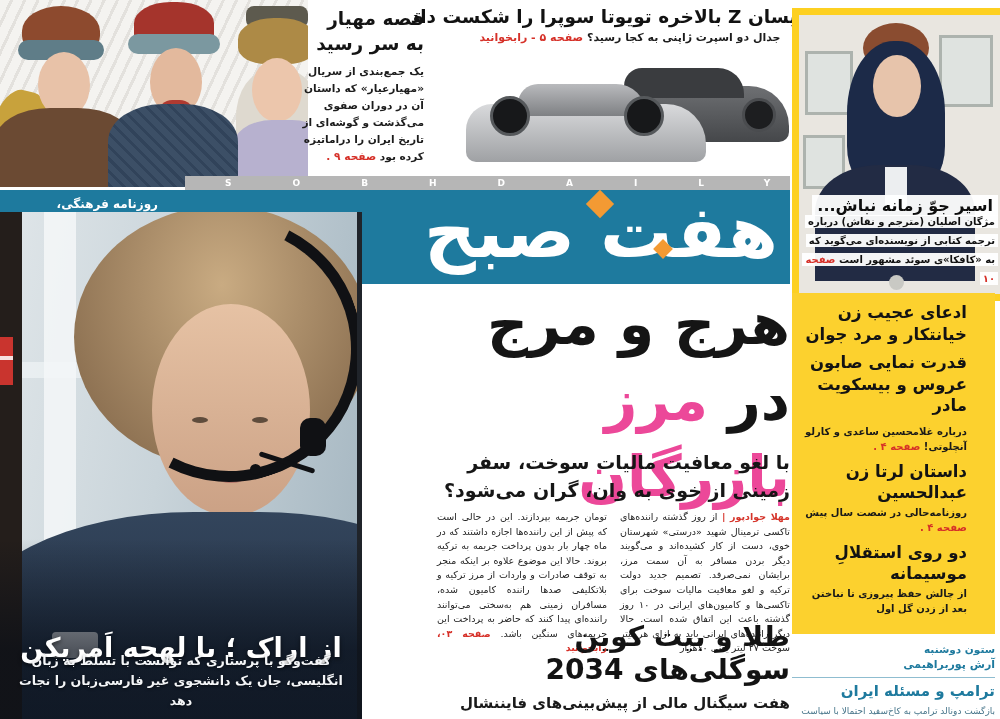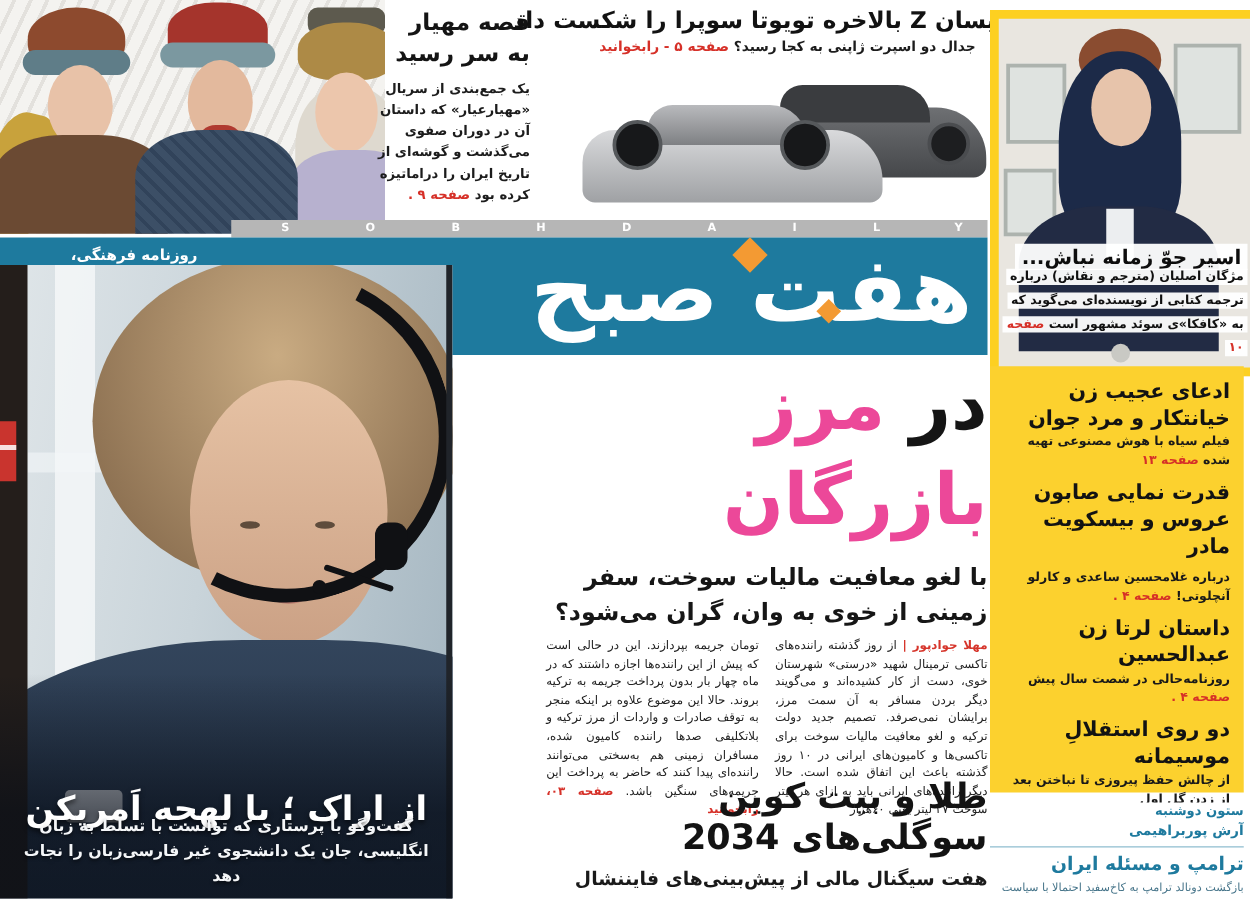--- a/index.html
+++ b/index.html
@@ -116,21 +116,21 @@
   .fg-scarf{position:absolute;left:48px;top:26px;width:98px;height:150px;border-radius:48% 48% 30% 30%;background:#1c2a48;}
   .fg-face{position:absolute;left:74px;top:40px;width:48px;height:62px;border-radius:50%;background:#e7c4ab;}
   .fg-blazer{position:absolute;left:16px;top:150px;width:160px;height:116px;border-radius:40% 40% 0 0;background:#222b44;}
   .fg-shirt{position:absolute;left:86px;top:152px;width:22px;height:44px;background:#eceef0;}
   .stamp{position:absolute;left:90px;bottom:4px;width:15px;height:15px;border-radius:50%;background:#c9c9c4;}
   .feat-title{position:absolute;right:4px;bottom:78px;font-size:16px;font-weight:800;color:#0e0e0e;
     background:rgba(255,255,255,.95);padding:1px 5px;}
   .feat-body{position:absolute;right:4px;left:4px;bottom:6px;font-size:10px;font-weight:700;
     color:#101010;line-height:19px;text-align:right;}
   .wbg{background:rgba(255,255,255,.95);padding:1px 3px;-webkit-box-decoration-break:clone;box-decoration-break:clone;}
-  .ylist{left:792px;top:293px;width:203px;height:341px;background:#fcd12e;padding:9px 11px 0 8px;box-sizing:border-box;}
+  .ylist{left:792px;top:293px;width:203px;height:341px;background:#fcd12e;padding:9px 28px 0 8px;box-sizing:border-box;}
   .sb-item{margin-bottom:7px;}
   .sb-title{font-size:16.5px;font-weight:800;color:#131313;line-height:21.5px;text-align:right;}
   .sb-sub{font-size:10px;font-weight:700;color:#191919;line-height:15px;text-align:right;margin-top:1px;}
   .colbox{left:792px;top:642px;width:203px;height:77px;background:#fff;text-align:right;}
   .col-label{font-size:10.5px;font-weight:700;color:#1e7a9e;line-height:15px;}
   .col-author{font-size:11px;font-weight:800;color:#1e7a9e;line-height:15px;}
   .col-rule{border:0;border-top:1.5px solid #8fbdd0;margin:5px 0 4px;}
   .col-title{font-size:15px;font-weight:800;color:#1e7a9e;}
   .col-body{margin-top:5px;font-size:9px;font-weight:500;color:#47758a;line-height:13px;}
 </style>
@@ -216,20 +216,21 @@
     <div class="chest-logo"></div>
     <div class="frame-left"></div>
     <div class="frame-right"></div>
     <div class="side-tag"></div>
     <div class="cap-shade"></div>
     <div class="cap-title">از اراک ؛ با لهجه اَمریکن</div>
     <div class="cap-sub">گفت‌وگو با پرستاری که توانست با تسلط به زبان انگلیسی، جان یک دانشجوی غیر فارسی‌زبان را نجات دهد</div>
   </div>
 
   <div class="abs mainhead">
+    <div class="mh1">هرج و مرج</div>
     <div class="mh2"><span class="blk">در </span><span class="red">مرز بازرگان</span></div>
   </div>
   <div class="abs msub">با لغو معافیت مالیات سوخت، سفر زمینی از خوی به وان، گران می‌شود؟</div>
 
   <div class="abs mbody">
     <div class="mcol"><span class="byline">مهلا جوادپور | </span><span>از روز گذشته راننده‌های تاکسی ترمینال شهید «درستی» شهرستان خوی، دست از کار کشیده‌اند و می‌گویند دیگر بردن مسافر به آن سمت مرز، برایشان نمی‌صرفد. تصمیم جدید دولت ترکیه و لغو معافیت مالیات سوخت برای تاکسی‌ها و کامیون‌های ایرانی در ۱۰ روز گذشته باعث این اتفاق شده است. حالا دیگر راننده‌های ایرانی باید به ازای هر لیتر سوخت ۲۷ لیتر یعنی ۶۰هزار</span></div>
     <div class="mcol"><span>تومان جریمه بپردازند. این در حالی است که پیش از این راننده‌ها اجازه داشتند که در ماه چهار بار بدون پرداخت جریمه به ترکیه بروند. حالا این موضوع علاوه بر اینکه منجر به توقف صادرات و واردات از مرز ترکیه و بلاتکلیفی صدها راننده کامیون شده، مسافران زمینی هم به‌سختی می‌توانند راننده‌ای پیدا کنند که حاضر به پرداخت این جریمه‌های سنگین باشد. </span><span class="ref">صفحه ۰۳، رابخوانید</span></div>
   </div>
 
   <div class="abs gold">
@@ -247,21 +248,20 @@
     <div class="fg-blazer"></div>
     <div class="fg-shirt"></div>
     <div class="stamp"></div>
     <div class="feat-title">اسیر جوّ زمانه نباش...</div>
     <div class="feat-body"><span class="wbg"><span>مژگان اصلیان (مترجم و نقاش) درباره ترجمه کتابی از نویسنده‌ای می‌گوید که به «کافکا»ی سوئد مشهور است </span><span class="ref">صفحه ۱۰</span></span></div>
   </div>
 
   <div class="abs ylist">
     <div class="sb-item">
       <div class="sb-title">ادعای عجیب زن خیانتکار و مرد جوان</div>
-      <div class="sb-sub"><span>فیلم سیاه با هوش مصنوعی تهیه شده </span><span class="ref">صفحه ۱۳</span></div>
     </div>
     <div class="sb-item">
       <div class="sb-title">قدرت نمایی صابون عروس و بیسکویت مادر</div>
     </div>
     <div class="sb-item">
       <div class="sb-sub"><span>درباره غلامحسین ساعدی و کارلو آنچلوتی! </span><span class="ref">صفحه ۴ .</span></div>
     </div>
     <div class="sb-item">
       <div class="sb-title">داستان لرتا زن عبدالحسین</div>
       <div class="sb-sub"><span>روزنامه‌حالی در شصت سال پیش </span><span class="ref">صفحه ۴ .</span></div>

